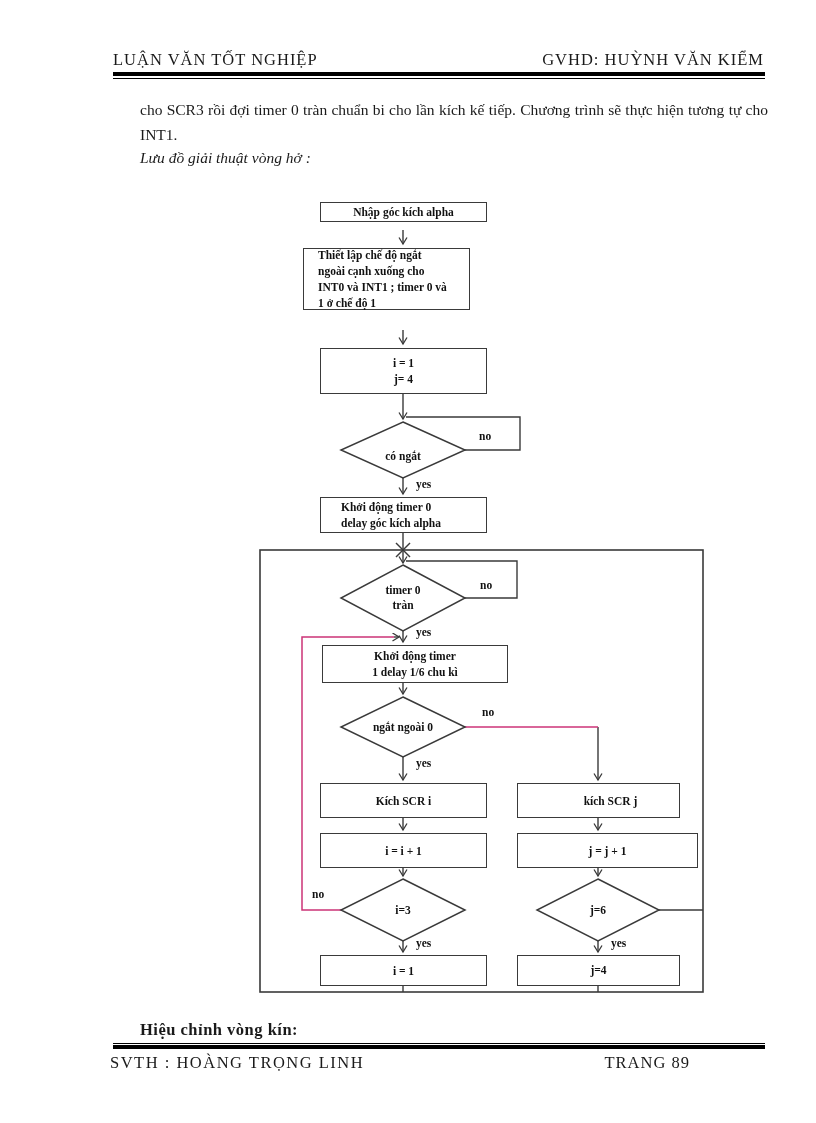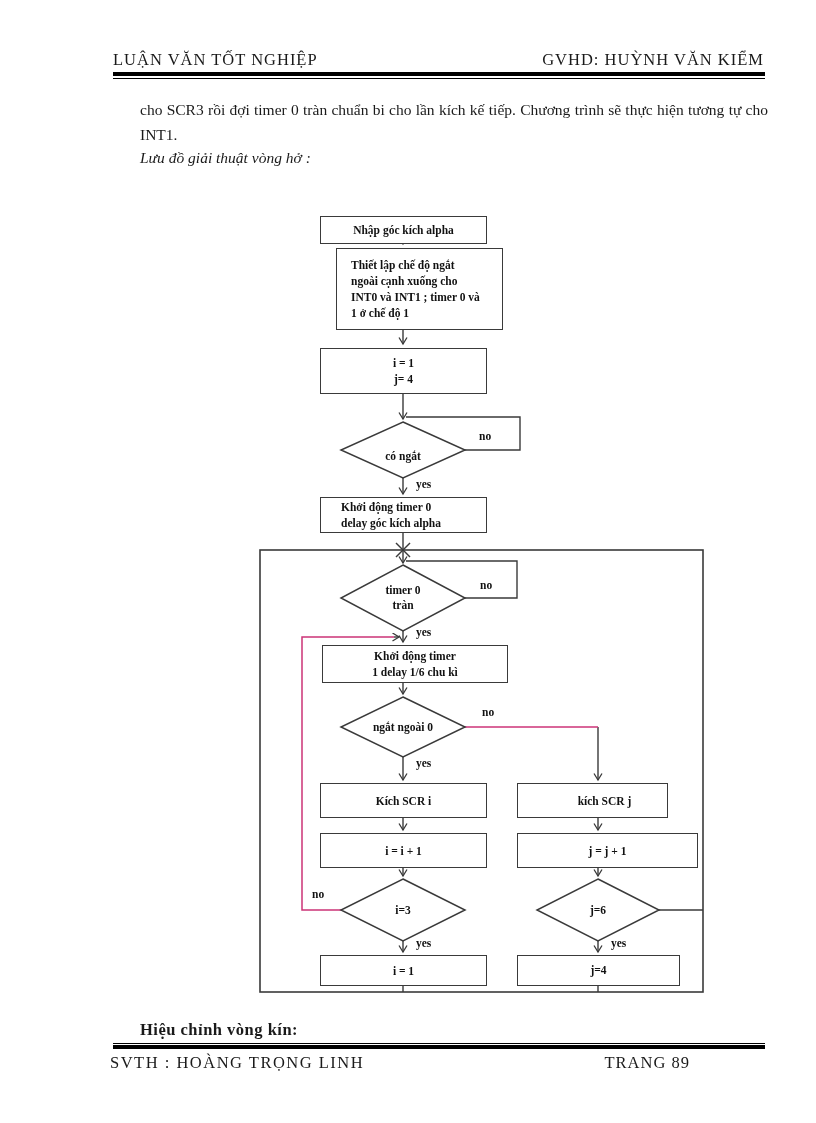--- a/index.html
+++ b/index.html
@@ -93,33 +93,33 @@
 
     <g fill="#ffffff" stroke="#3a3a3a" stroke-width="1.5">
       <polygon points="403,422 465,450 403,478 341,450"></polygon>
       <polygon points="403,565 465,598 403,631 341,598"></polygon>
       <polygon points="403,697 465,727 403,757 341,727"></polygon>
       <polygon points="403,879 465,910 403,941 341,910"></polygon>
       <polygon points="598,879 659,910 598,941 537,910"></polygon>
     </g>
   </svg>
 
-  <div class="node" style="left:320px; top:216px; width:167px; height:28px;">Nhập góc kích alpha</div>
-  <div class="node left-text" style="left:336px; top:248px; width:167px; height:82px;">Thiết lập chế độ ngắt
+  <div class="node" style="left:320px; top:202px; width:167px; height:20px;">Nhập góc kích alpha</div>
+  <div class="node left-text" style="left:303px; top:248px; width:167px; height:62px;">Thiết lập chế độ ngắt
 ngoài cạnh xuống cho
 INT0 và INT1 ; timer 0 và
 1 ở chế độ 1</div>
   <div class="node" style="left:320px; top:348px; width:167px; height:46px;">i = 1
 j= 4</div>
   <div class="node left-text" style="left:320px; top:497px; width:167px; height:36px; padding-left:20px;">Khởi động timer 0
 delay góc kích alpha</div>
   <div class="node" style="left:322px; top:645px; width:186px; height:38px;">Khởi động timer
 1 delay 1/6 chu kì</div>
   <div class="node" style="left:320px; top:783px; width:167px; height:35px;">Kích SCR i</div>
-  <div class="node" style="left:517px; top:783px; width:151px; height:35px;padding-left:24px;">kích SCR j</div>
+  <div class="node" style="left:517px; top:783px; width:163px; height:35px;padding-left:24px;">kích SCR j</div>
   <div class="node" style="left:320px; top:833px; width:167px; height:35px;">i = i + 1</div>
   <div class="node" style="left:517px; top:833px; width:181px; height:35px;">j = j + 1</div>
   <div class="node" style="left:320px; top:955px; width:167px; height:31px;">i = 1</div>
   <div class="node top-text" style="left:517px; top:955px; width:163px; height:31px;">j=4</div>
 
   <div class="dia-label" style="left:403px; top:456px;">có ngắt</div>
   <div class="dia-label" style="left:403px; top:598px;">timer 0
 tràn</div>
   <div class="dia-label" style="left:403px; top:727px;">ngắt ngoài 0</div>
   <div class="dia-label" style="left:403px; top:910px;">i=3</div>

